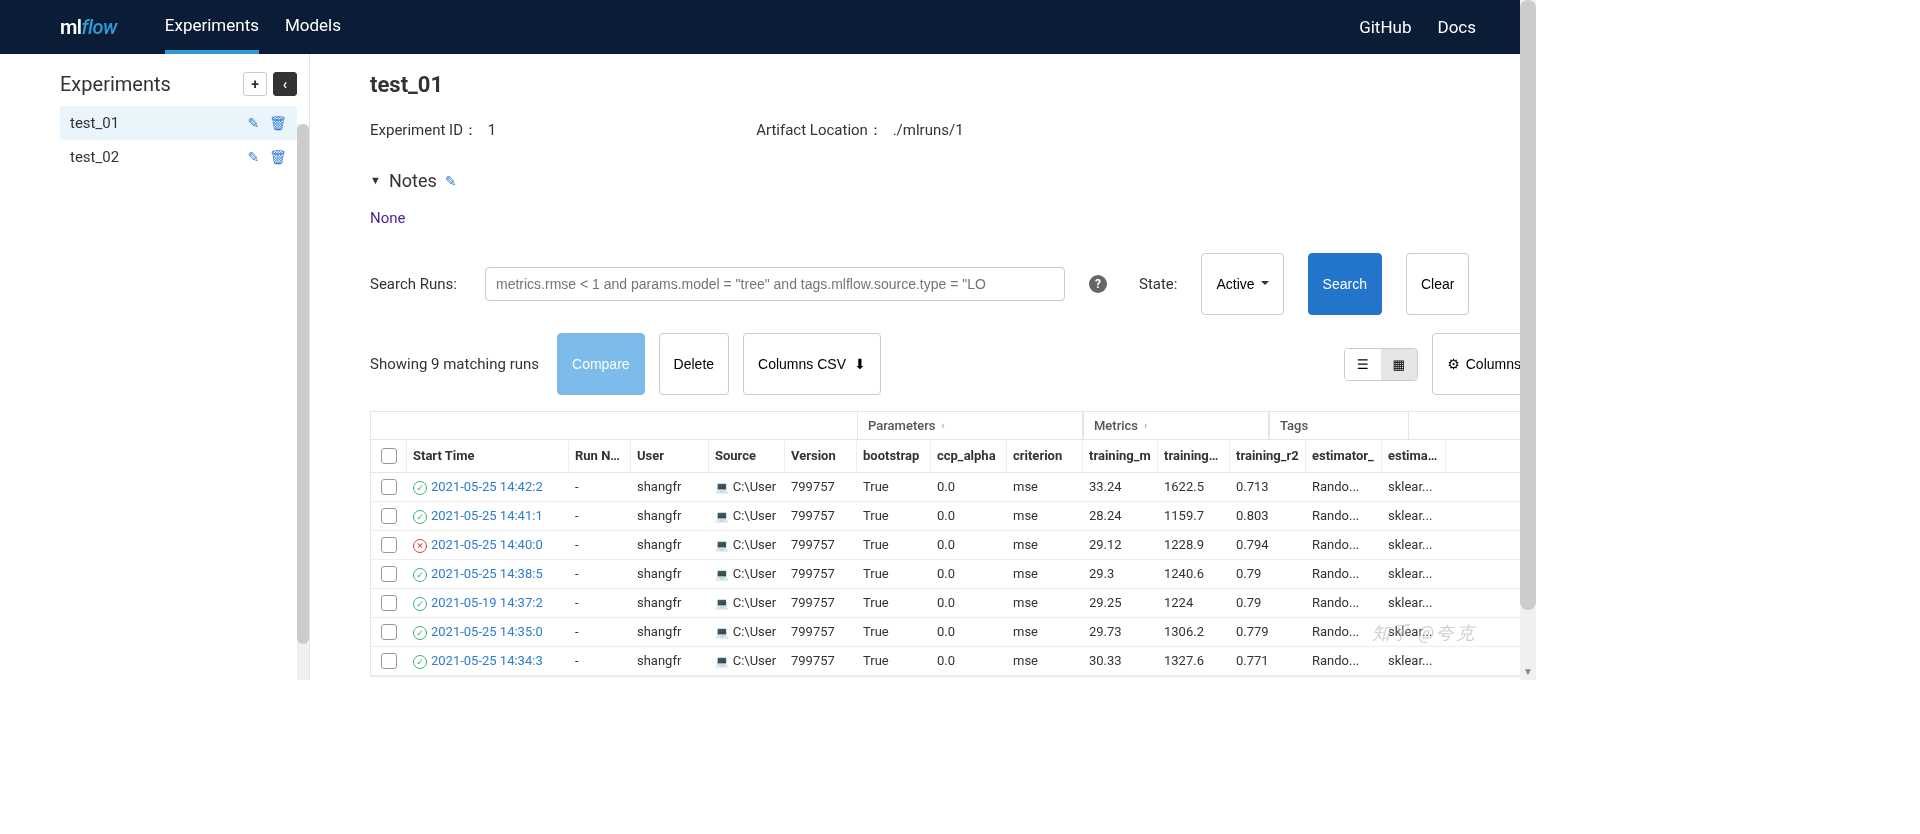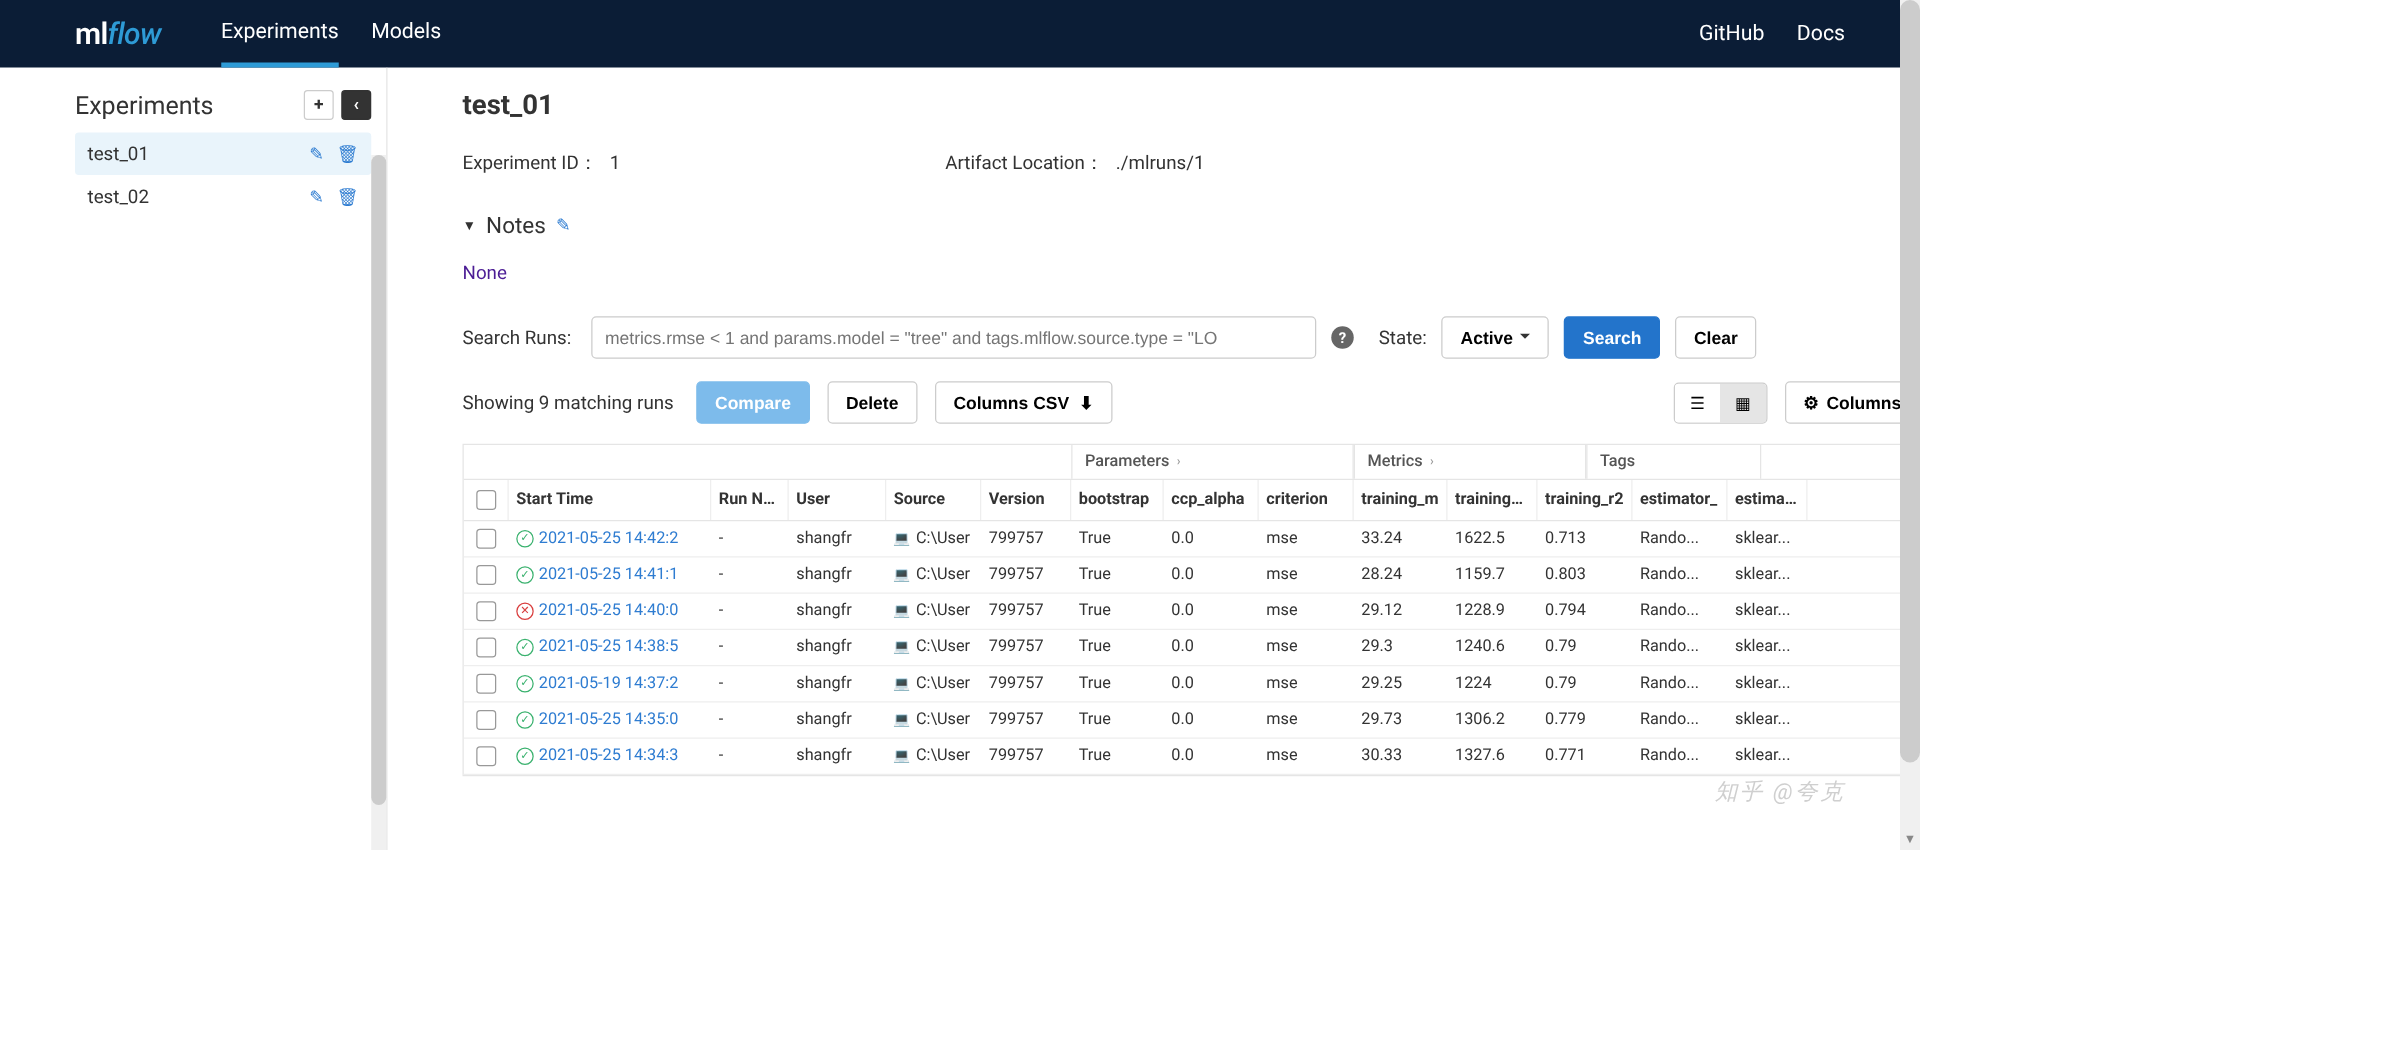--- a/index.html
+++ b/index.html
@@ -1,21 +1,21 @@
 <!DOCTYPE html>
 <html><head>
 <meta charset="utf-8">
 <style>
 * { box-sizing: border-box; margin: 0; padding: 0; }
 body { font-family: -apple-system, BlinkMacSystemFont, "Segoe UI", Roboto, sans-serif; font-size: 14px; color: #333; background: #fff; overflow: hidden; }
 .root { display: flex; flex-direction: column; width: 1536px; height: 680px; position: relative; }
 
 
 .header { background: #0b1d36; height: 54px; display: flex; align-items: center; padding: 0 60px 0 60px; color: #fff; }
-.logo { font-size: 24px; font-weight: 400; letter-spacing: -0.5px; }
+.logo { font-size: 20px; font-weight: 400; letter-spacing: -0.5px; }
 .logo .ml { color: #fff; font-weight: 600; }
 .logo .flow { color: #2e9bd6; font-style: italic; font-weight: 500; }
 .nav-tabs { display: flex; margin-left: 48px; gap: 26px; }
 .nav-tab { color: #fff; font-size: 17px; padding: 15px 0; cursor: pointer; border-bottom: 4px solid transparent; }
 .nav-tab.active { border-bottom-color: #2e9bd6; }
 .header-right { margin-left: auto; display: flex; gap: 26px; }
 .header-link { color: #fff; font-size: 17px; cursor: pointer; }
 
 
 .body { flex: 1; display: flex; overflow: hidden; }
@@ -43,26 +43,26 @@
 .meta-row { display: flex; gap: 260px; font-size: 15px; margin-bottom: 30px; }
 .meta-item .lab { color: #333; }
 .meta-item .val { margin-left: 6px; }
 
 .notes-section { margin-bottom: 16px; }
 .notes-toggle { display: flex; align-items: center; gap: 8px; font-size: 18px; cursor: pointer; margin-bottom: 18px; }
 .notes-toggle .caret { font-size: 11px; }
 .notes-toggle .edit-ic { color: #2e7cd1; font-size: 14px; }
 .notes-body { font-size: 15px; color: #4c1d95; margin-bottom: 26px; }
 
-.search-row { display: flex; align-items: center; gap: 12px; font-size: 15px; margin-bottom: 18px; }
+.search-row { display: flex; align-items: center; gap: 24px; font-size: 15px; margin-bottom: 18px; }
 .search-label { margin-right: 4px; }
 .search-input { flex: 0 0 580px; padding: 8px 10px; border: 1px solid #ccc; border-radius: 4px; font-size: 14px; color: #999; }
 .help-ic { width: 18px; height: 18px; border-radius: 50%; background: #666; color: #fff; display: flex; align-items: center; justify-content: center; font-size: 12px; font-weight: bold; cursor: pointer; }
 .state-label { margin-left: 8px; }
-.btn { padding: 8px 14px; border: 1px solid #ccc; border-radius: 4px; background: #fff; font-size: 14px; cursor: pointer; font-weight: bold; }
+.btn { padding: 22px 14px; border: 1px solid #ccc; border-radius: 4px; background: #fff; font-size: 14px; cursor: pointer; }
 .btn-primary { background: #2374cb; border-color: #2374cb; color: #fff; }
 .btn-dd::after { content: " "; display: inline-block; margin-left: 6px; border: 4px solid transparent; border-top-color: #333; vertical-align: middle; }
 
 .action-row { display: flex; align-items: center; gap: 14px; font-size: 15px; margin-bottom: 16px; }
 .action-row .status-text { margin-right: 4px; }
 .btn-compare { background: #6fb4e9; border-color: #6fb4e9; color: #fff; opacity: 0.9; }
 .dl-ic { margin-left: 4px; }
 .spacer { flex: 1; }
 .view-toggle { display: flex; border: 1px solid #ccc; border-radius: 4px; overflow: hidden; }
 .view-btn { padding: 8px 12px; background: #fff; cursor: pointer; border: none; }

